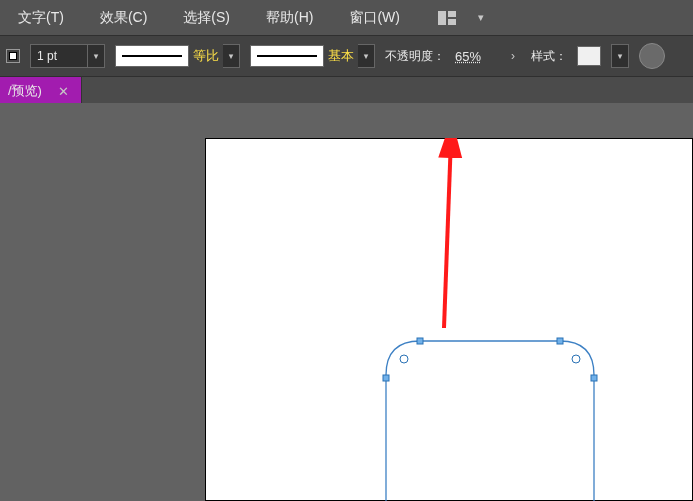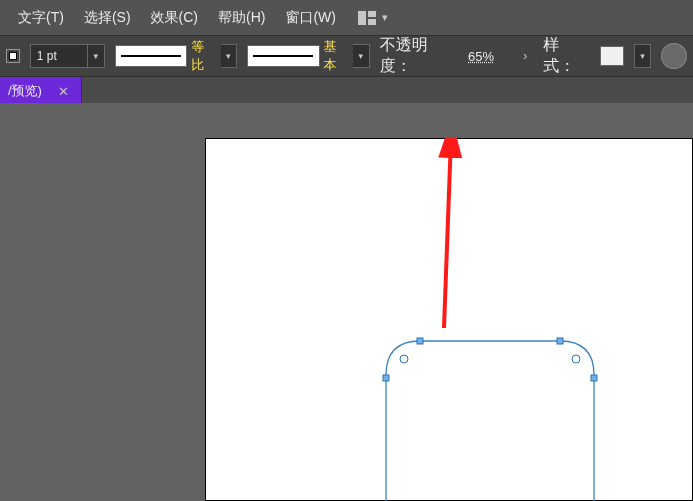--- a/index.html
+++ b/index.html
@@ -13,21 +13,21 @@
     background: #535353;
     color: #e8e8e8;
   }
 
   
   .menubar {
     height: 35px;
     display: flex;
     align-items: center;
     padding: 0 8px;
-    gap: 0;
+    gap: 16px;
     background: #535353;
   }
   .menu-item {
     padding: 4px 10px;
     cursor: pointer;
     color: #e8e8e8;
     font-size: 14px;
   }
 
   .workspace-icon {
@@ -129,21 +129,21 @@
     background: #000;
   }
   .swatch-label {
     margin: 0 4px;
     color: #fde047;
     font-size: 13px;
   }
 
   .label {
     color: #e8e8e8;
-    font-size: 16px;
+    font-size: 12px;
   }
 
   .opacity-val {
     background: transparent;
     color: #e8e8e8;
     border: none;
     width: 40px;
     font-size: 13px;
     text-decoration: underline dotted;
   }
@@ -171,21 +171,21 @@
   }
 
   
   .tabbar {
     height: 28px;
     background: #4b4b4b;
     display: flex;
     align-items: stretch;
   }
   .tab {
-    background: #6d28d9;
+    background: #a21caf;
     padding: 0 8px;
     display: flex;
     align-items: center;
     gap: 12px;
     color: #e8e8e8;
     font-size: 13px;
     border-right: 1px solid #333;
   }
   .tab .close {
     color: #c7c7c7;
@@ -243,22 +243,22 @@
     left: 224px;
     top: 0px;
     pointer-events: none;
   }
 </style>
 </head>
 <body>
 
 <div class="menubar">
   <div class="menu-item">文字(T)</div>
+  <div class="menu-item">效果(C)</div>
   <div class="menu-item">选择(S)</div>
-  <div class="menu-item">效果(C)</div>
   <div class="menu-item">帮助(H)</div>
   <div class="menu-item">窗口(W)</div>
   <span class="workspace-icon"></span>
   <span class="workspace-chevron">▾</span>
 </div>
 
 <div class="controlbar">
   <div class="stroke-box"></div>
 
   <div class="field">

